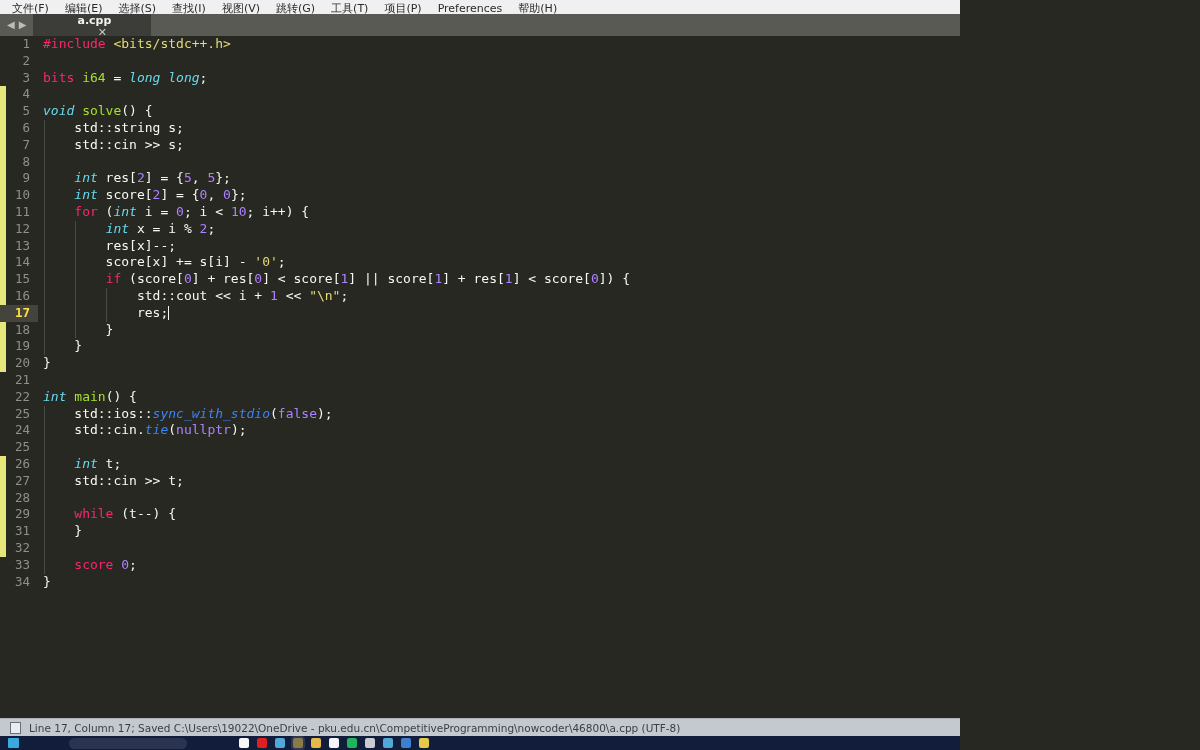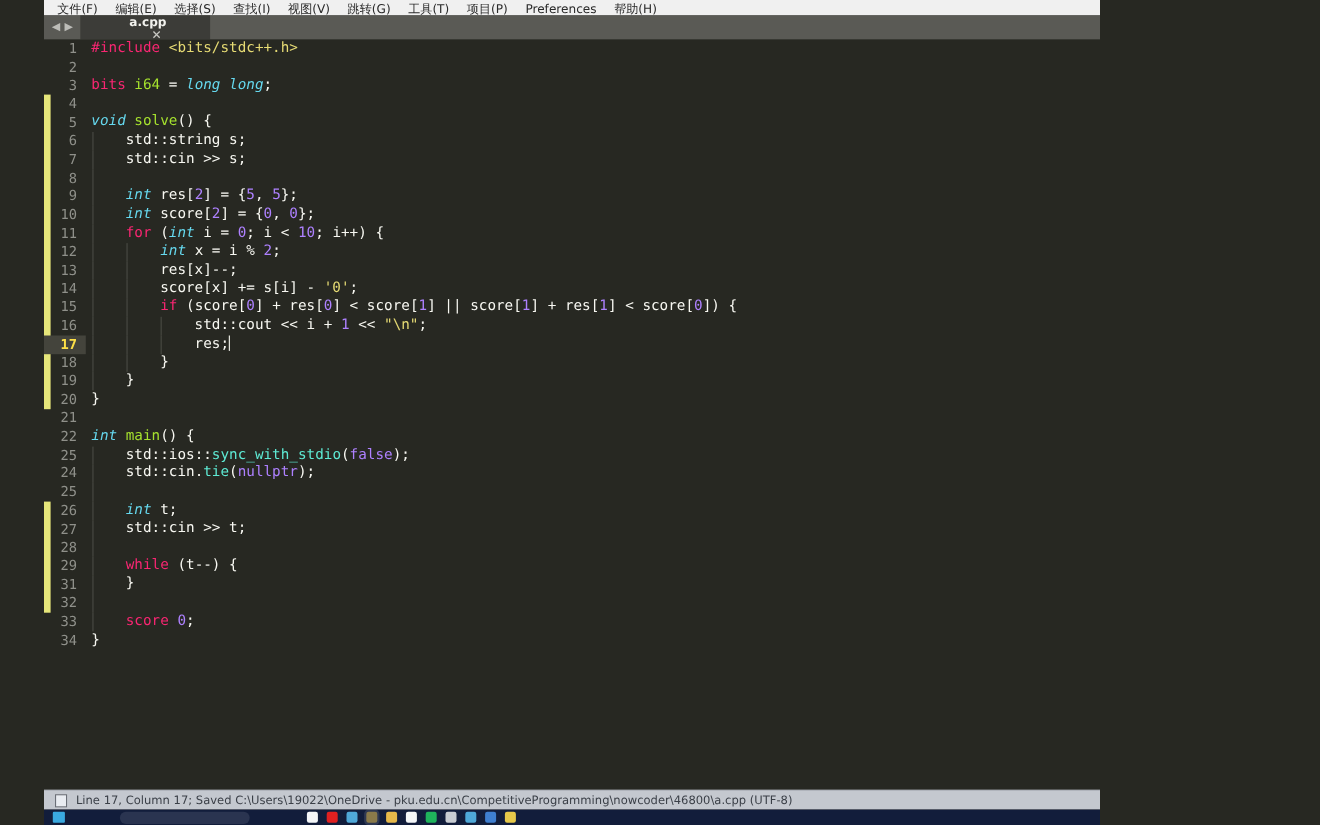--- a/index.html
+++ b/index.html
@@ -6,21 +6,20 @@
     margin: 0; padding: 0;
     width: 1200px; height: 750px;
     overflow: hidden;
     background: #272822;
     font-family: "Liberation Sans", sans-serif;
   }
   #app {
     position: relative;
     width: 960px; height: 750px;
     overflow: hidden;
-    margin-left: 40px;
   }
 
   
   .menubar {
     position: absolute; left: 0; top: 0;
     width: 1200px; height: 14px;
     background: #f0f0f0;
     display: flex; align-items: flex-end;
     padding-left: 4px;
     box-sizing: border-box;
@@ -144,21 +143,21 @@
     position: absolute;
     top: 0; height: 16.8px;
     width: 1px;
     background: #4a4b44;
   }
 
   
   .k  { color: #f92672; }            
   .ty { color: #66d9ef; font-style: italic; }  
   .fn { color: #a6e22e; }            
-  .mth{ color: #5eead4; }            
+  .mth{ color: #3b82f6; font-style: italic; }            
   .num{ color: #ae81ff; }            
   .str{ color: #e6db74; }            
   .pp { color: #f92672; }            
   .ppp{ color: #e6db74; }            
   .op { color: #f8f8f2; }
   .id { color: #f8f8f2; }
   .cl { color: #66d9ef; }            
 
   .caret {
     display: inline-block;

